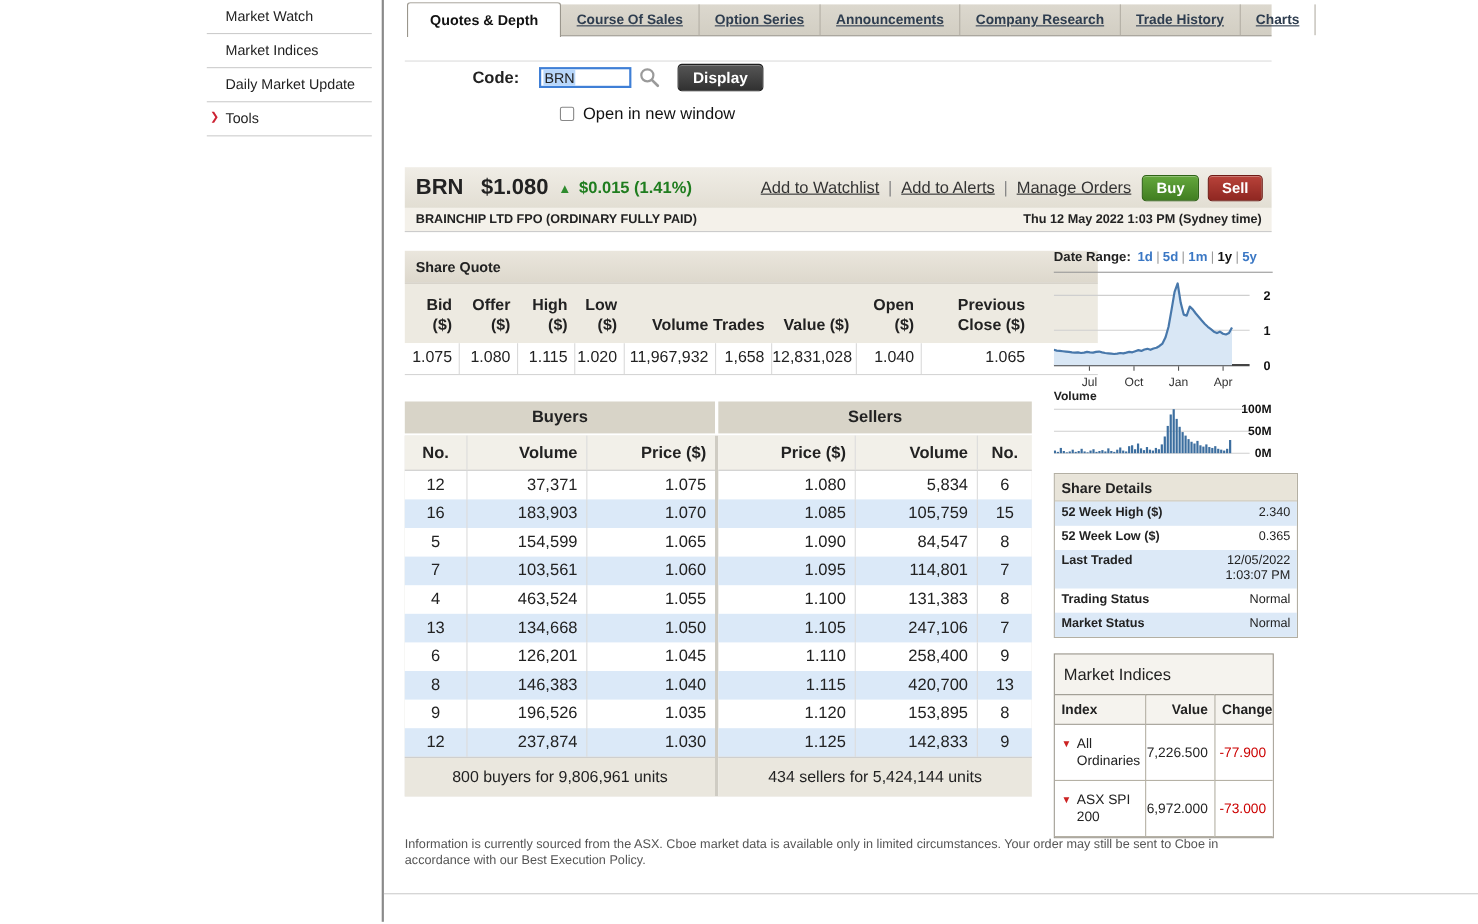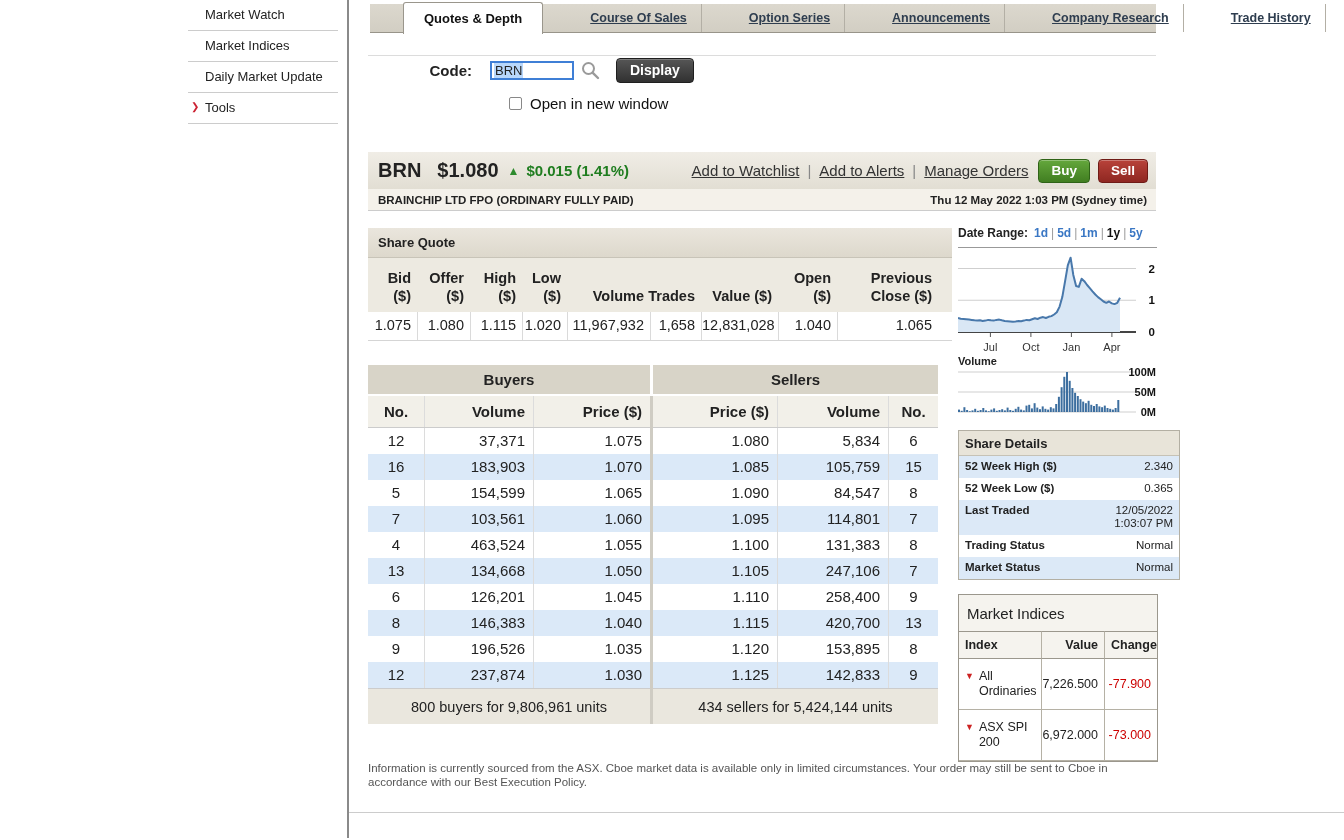--- a/index.html
+++ b/index.html
@@ -14,21 +14,21 @@
   .side-item .chev { position:absolute; left:3px; top:8px; color:#cc2233; font-size:10px; font-weight:bold; }
   .vline { position:absolute; left:347px; top:0; width:2px; height:838px; background:#8a8a8a; }
   .bottom-line { position:absolute; left:349px; top:812px; width:995px; height:1px; background:#ccc; }
 
   
   .tabbar { position:absolute; left:370px; top:4px; width:786px; height:29px;
     background:linear-gradient(#dcd8ce,#d2cec3); border-bottom:1px solid #98948a;
     display:flex; align-items:stretch; }
   .tabbar::before { content:""; width:5px; }
   .tab { display:flex; align-items:center; padding:0 14px; border-right:1px solid #b3afa5;
-    font-size:12.5px; font-weight:bold; color:#2e3d4f; text-decoration:underline; cursor:pointer; white-space:nowrap;margin-left:33px; }
+    font-size:12.5px; font-weight:bold; color:#2e3d4f; text-decoration:underline; cursor:pointer; white-space:nowrap; }
   .tab.active { position:relative; top:-2px; height:32px; background:#fff;
     border:1px solid #9a968c; border-bottom:none; border-radius:3px 3px 0 0;
     color:#111; text-decoration:none; font-size:13px; padding:0 20px; z-index:2; }
   .hr1 { position:absolute; left:368px; top:55px; width:788px; height:1px; background:#dcdcdc; }
 
   
   .code-row { position:absolute; left:368px; top:58px; display:flex; align-items:center; }
   .code-label { width:122px; text-align:right; padding-right:18px; font-weight:bold; font-size:15px; }
   .code-input { width:84px; height:19px; border:2px solid #3f7fd6; background:#fff;
     display:flex; align-items:center; padding:0 2px; font-size:13px; }
@@ -57,21 +57,21 @@
     font-family:"Liberation Sans","DejaVu Sans",sans-serif; }
   .buy-btn { margin-left:10px; background:linear-gradient(#64a73c,#417e21); border:1px solid #2f6317; }
   .sell-btn { margin-left:8px; background:linear-gradient(#b8423a,#8f2721); border:1px solid #6f1b16; }
   .quote-sub { position:absolute; left:368px; top:189px; width:788px; height:22px; background:#f4f1ea;
     border-bottom:1px solid #ccc; display:flex; justify-content:space-between; align-items:center;
     padding:0 9px 0 10px; font-size:11.5px; font-weight:bold; }
 
   
   .panel-title { height:30px; background:linear-gradient(#eae6dd,#ddd8cc); border-bottom:1px solid #c8c4b8;
     font-size:13px; font-weight:bold; display:flex; align-items:center; padding:0 10px; }
-  .share-quote { position:absolute; left:368px; top:228px; width:584px; }
+  .share-quote { position:absolute; left:368px; top:228px; width:630px; }
   .sq-headers { display:grid; grid-template-columns:49px 53px 52px 45px 83px 51px 77px 59px 101px;
     background:#edeae1; padding:11px 0 7px; }
   .sq-h { font-size:14.5px; font-weight:bold; text-align:right; padding-right:6px;
     white-space:pre-line; line-height:18px; display:flex; align-items:flex-end; justify-content:flex-end; }
   .sq-values { display:grid; grid-template-columns:49px 53px 52px 45px 83px 51px 77px 59px 101px;
     background:#fff; border-bottom:1px solid #d5d5d5; }
   .sq-v { font-size:14.5px; text-align:right; padding:5px 6px 7px 0; border-left:1px solid #dadada; }
   .sq-v:first-child { border-left:none; }
 
   .market-depth { position:absolute; left:368px; top:360px; width:570px; }

